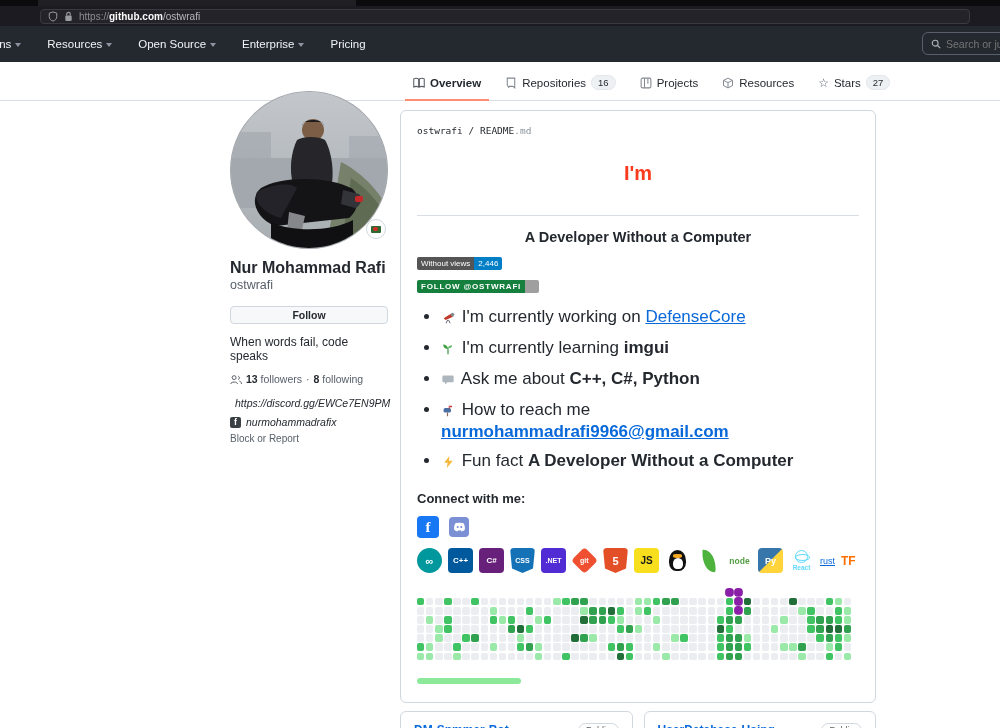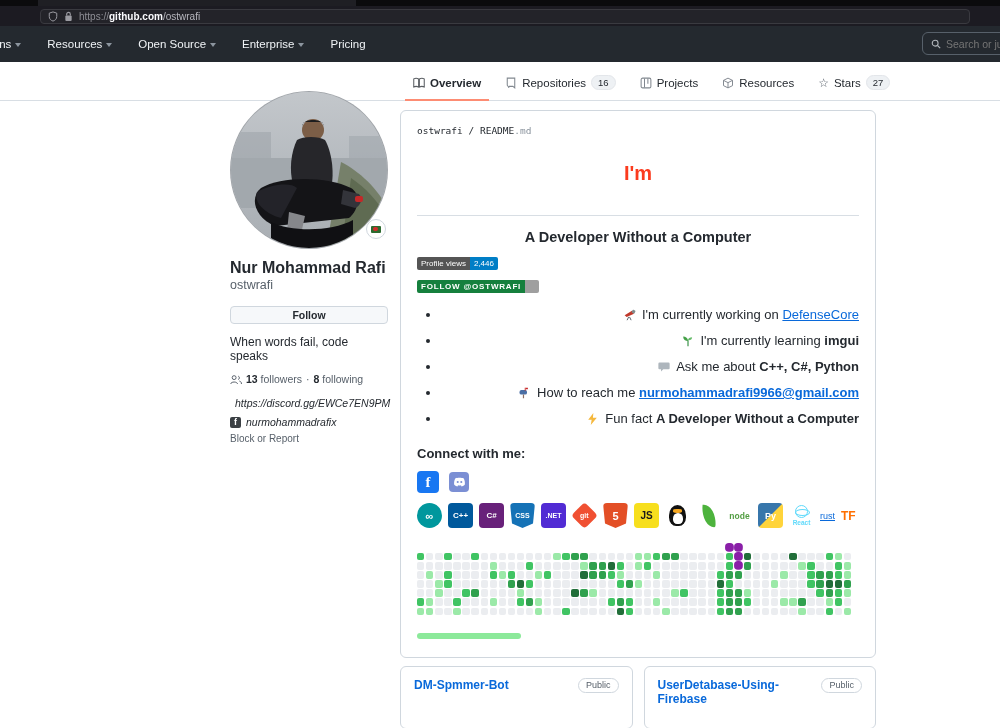--- a/index.html
+++ b/index.html
@@ -65,21 +65,21 @@
   .readme-path .dim { color:#8c959f; }
   .typing { text-align:center; margin-top:26px; font-size:20px; font-weight:bold; }
   .readme-hr { border:none; border-top:1px solid #d8dee4; margin:30px 0 0; }
   .readme-h3 { text-align:center; margin-top:13px; font-size:14.5px; font-weight:bold; color:#24292f; }
   .badge { display:inline-flex; height:13px; border-radius:2px; overflow:hidden; font-size:8px; color:#fff; cursor:pointer; }
   .badge span { display:flex; align-items:center; padding:0 4px; }
   .views-badge { margin-top:12px; }
   .follow-badge { margin-top:10px; letter-spacing:.8px; font-weight:bold; }
   .follow-badge .right-seg { width:14px; }
   .readme-ul { margin:14px 0 0 24px; }
-  .readme-ul li { font-size:13px; color:#24292f; margin-bottom:9px;text-align:right; }
+  .readme-ul li { font-size:17px; color:#24292f; margin-bottom:9px; }
   .readme-ul li .emo { display:inline-block; width:14px; text-align:center; margin-right:2px; vertical-align:-2px; }
   .a-link { color:#0969da; text-decoration:underline; cursor:pointer; }
   .b-bold { font-weight:bold; }
   .b-bold-link { font-weight:bold; color:#0969da; text-decoration:underline; cursor:pointer; }
   .sec-label { font-size:13px; font-weight:bold; color:#24292f; margin-top:18px; }
   .social-row { display:flex; gap:10px; margin-top:10px; align-items:center; }
   .social-tile { width:22px; height:22px; border-radius:4px; display:flex; align-items:center; justify-content:center; cursor:pointer; }
   .social-tile.fb { color:#fff; font-weight:bold; font-size:15px; font-family:"Liberation Serif",serif; }
   .social-tile.dc { width:20px; height:20px; }
 
@@ -268,21 +268,21 @@
 
 <div class="main">
   <div class="readme-card">
     <div class="readme-path"><span>ostwrafi</span><span> / </span><span>README</span><span class="dim">.md</span></div>
     <div class="typing" style="color:#fb3b1e">I'm</div>
     <hr class="readme-hr">
     <div class="readme-h3">A Developer Without a Computer</div>
 
     <div>
       <div class="badge views-badge">
-        <span style="background:#555555">Profile views</span>
+        <span style="background:#555555">Without views</span>
         <span style="background:#007ec6">2,446</span>
       </div>
     </div>
     <div>
       <div class="badge follow-badge">
         <span style="background:#15803d">FOLLOW @OSTWRAFI</span>
         <span class="right-seg" style="background:#9f9f9f"></span>
       </div>
     </div>
 

